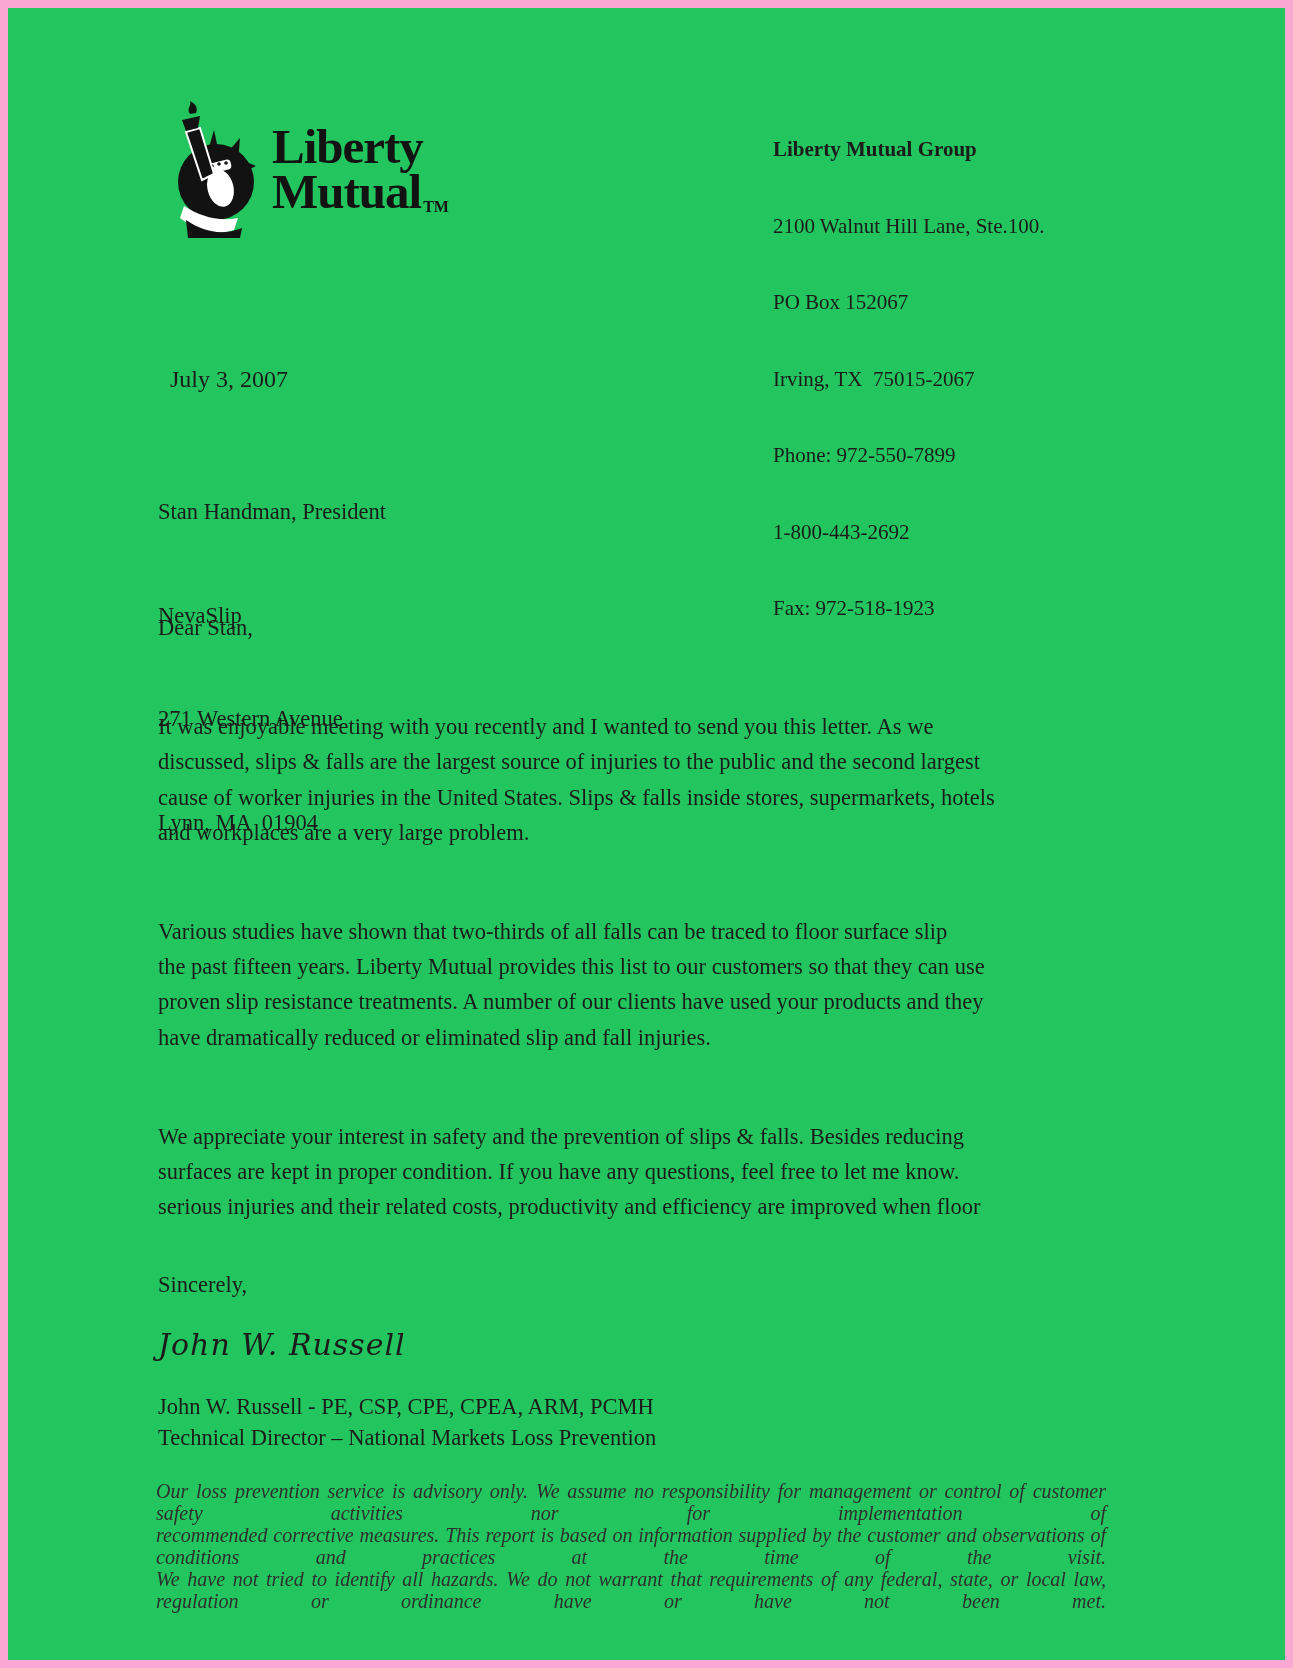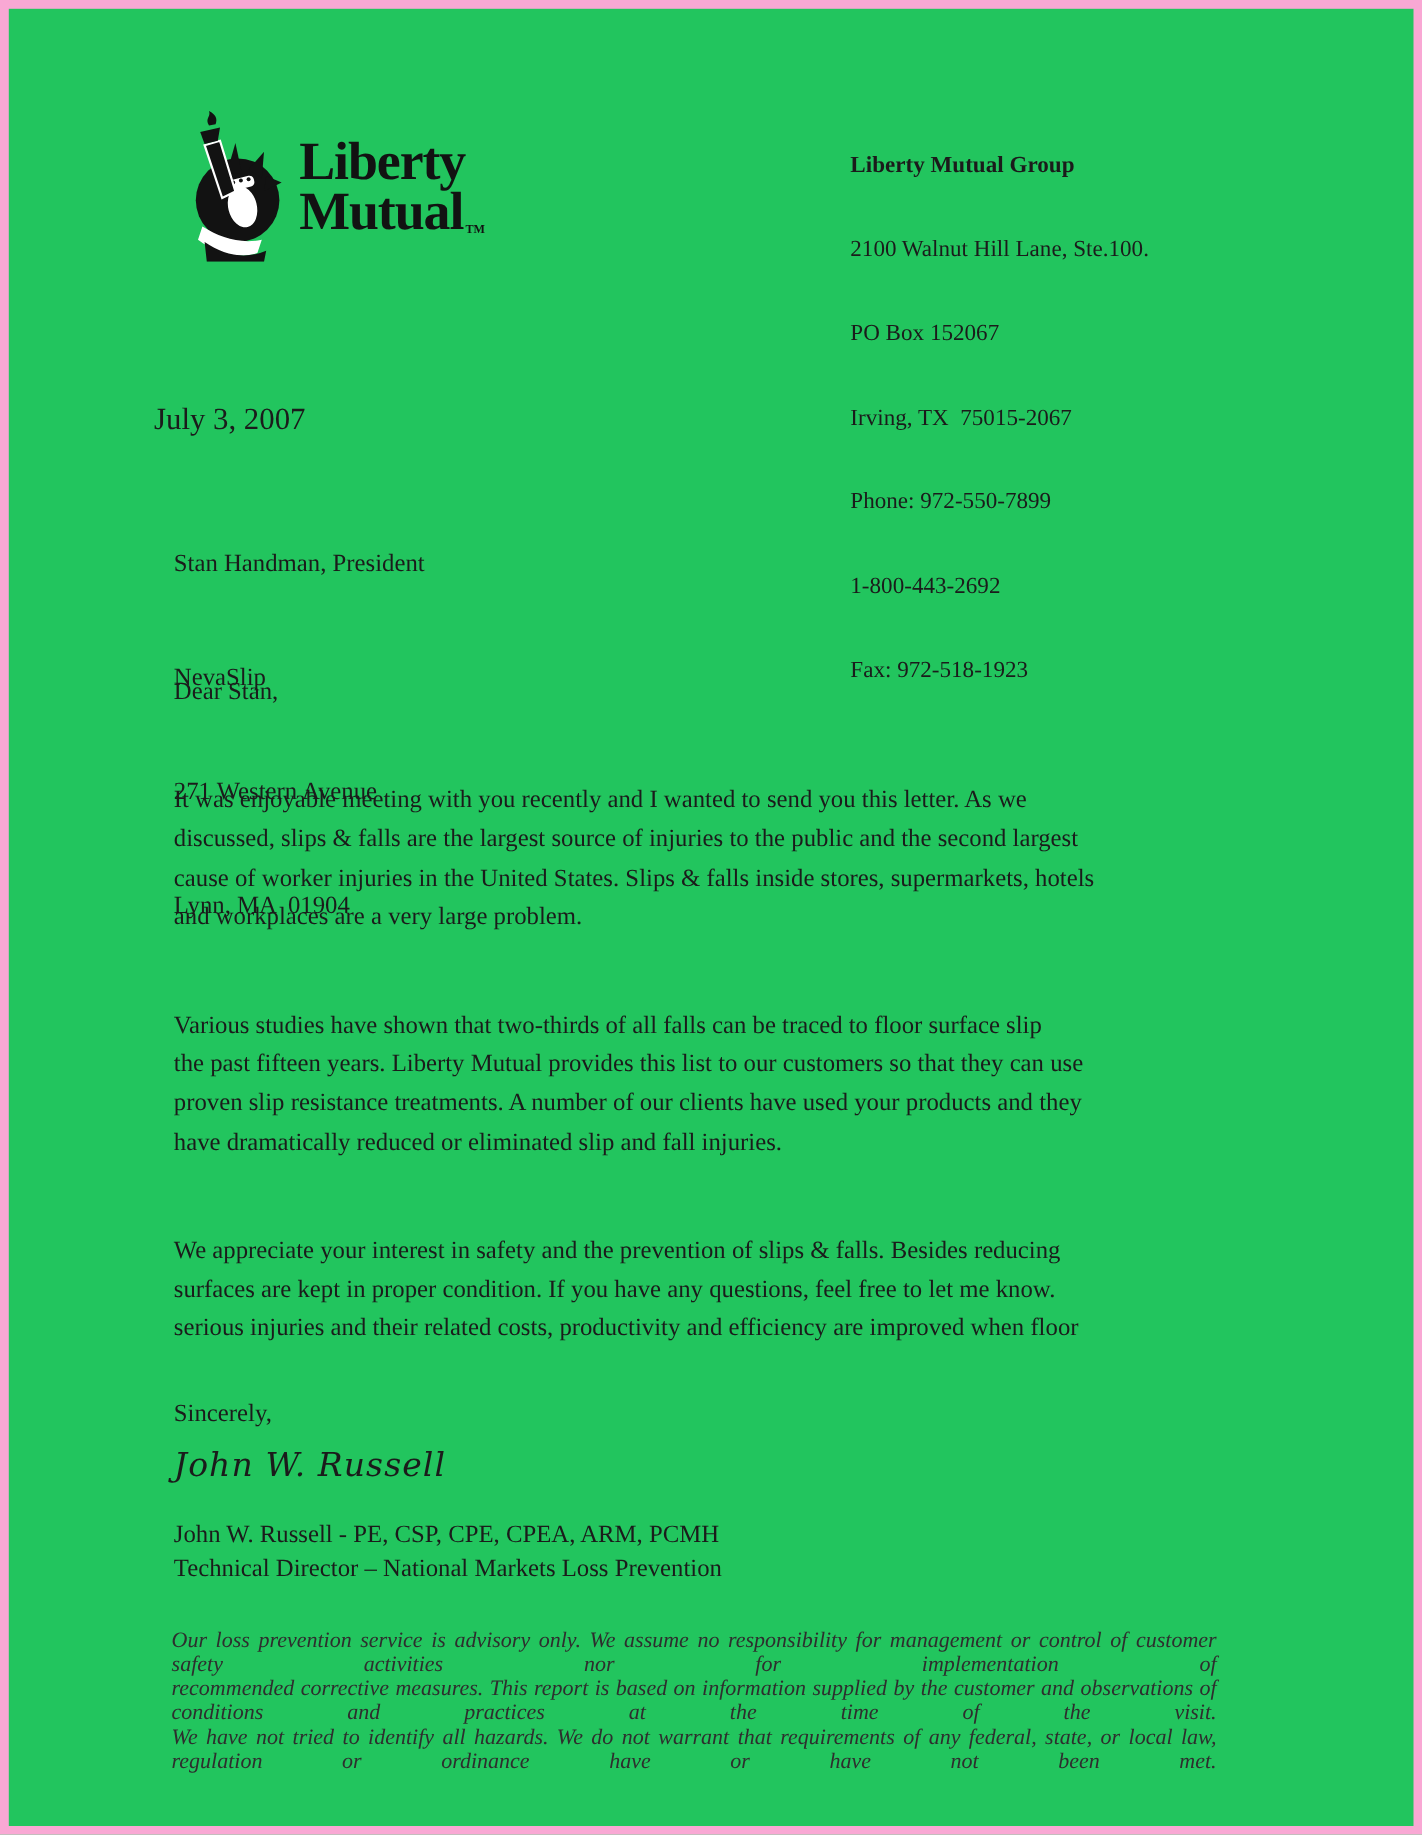--- a/index.html
+++ b/index.html
@@ -26,21 +26,21 @@
   .statue { width: 104px; height: 138px; margin-right: 12px; }
   .wordmark {
     font-weight: 700;
     font-size: 49px;
     line-height: 45px;
     letter-spacing: -1px;
     color: #121212;
     margin-top: 24px;
   }
   .wordmark .tm {
-    font-size: 11px;
+    font-size: 16px;
     letter-spacing: 0;
     font-weight: 700;
     vertical-align: baseline;
     position: relative;
     top: 4px;
     left: 2px;
   }
 
   .sender-block {
     position: absolute;
@@ -48,23 +48,23 @@
     top: 78px;
     font-size: 21px;
     line-height: 25.5px;
     white-space: pre-wrap;
   }
   .sender-block .company { font-weight: 700; }
 
   
   .date-line {
     position: absolute;
-    left: 132px;
+    left: 162px;
     top: 358px;
-    font-size: 28px;
+    font-size: 24px;
   }
   .recipient-block {
     position: absolute;
     left: 150px;
     top: 418px;
     font-size: 22.5px;
     line-height: 34.5px;
     white-space: pre-wrap;
   }
   .letter-body {
@@ -72,21 +72,21 @@
     left: 150px;
     top: 602px;
     width: 952px;
     font-size: 22.5px;
     line-height: 35.2px;
   }
   .paragraph { margin-top: 64px; }
   .salutation { margin: 0; }
   .closing { margin-top: 43px; }
   .signature {
-    margin-top: 12px;
+    margin-top: 24px;
     font-style: italic;
     font-size: 30px;
     line-height: 36px;
     font-family: "DejaVu Serif", serif;
     letter-spacing: 1px;
   }
   .signer-block { margin-top: 28px; line-height: 31px; }
 
   
   .footer-disclaimer {

